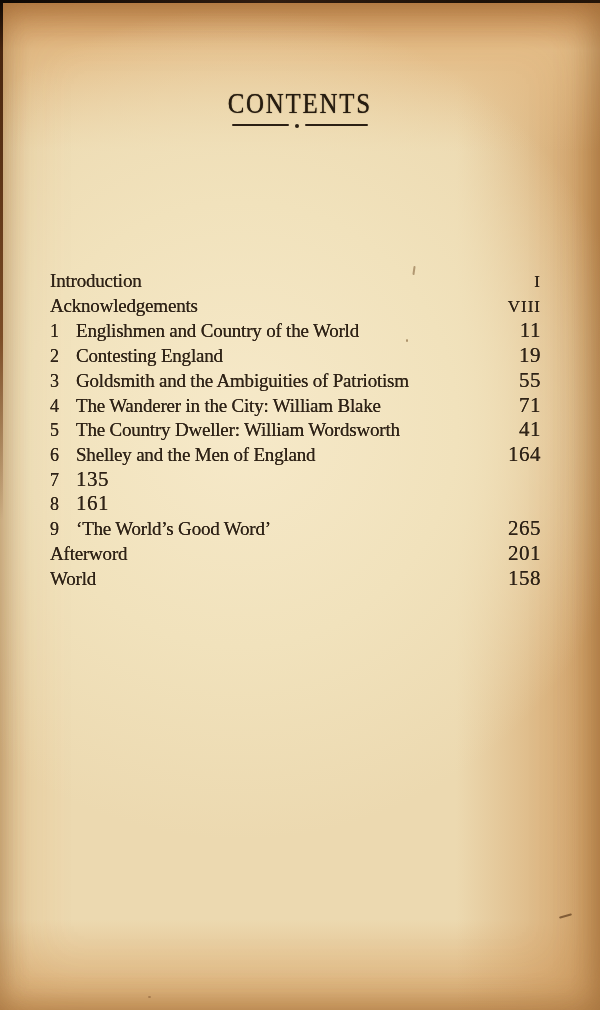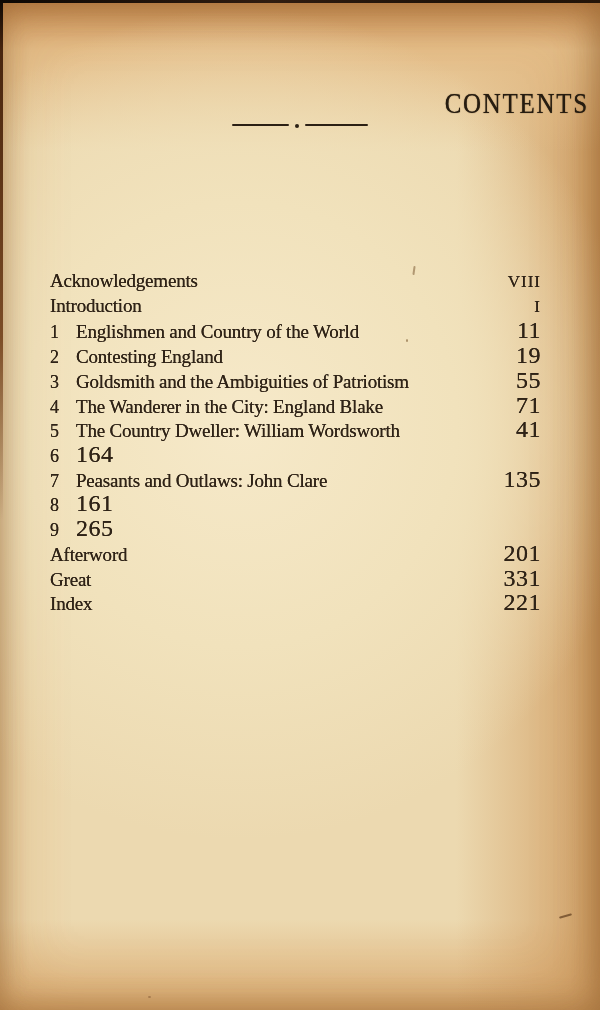--- a/index.html
+++ b/index.html
@@ -21,40 +21,40 @@
                 inset -10px 0 35px rgba(152,98,46,.30),
                 inset 0 12px 28px rgba(118,70,28,.30),
                 inset 0 -8px 24px rgba(150,100,50,.20);
   }
   .edge-top{position:absolute;top:0;left:0;right:0;height:3px;
     background:linear-gradient(to right,#0d0804,#301c10 45%,#1c1108 80%,#241509);}
   .edge-left{position:absolute;top:0;left:0;width:3px;height:520px;
     background:linear-gradient(to bottom,#0d0804 0%,#49260f 10%,#5f3517 35%,#7c4d26 65%,rgba(124,77,38,0) 100%);}
 
   
-  .masthead{position:absolute;top:88px;left:0;right:0;text-align:right;}
+  .masthead{position:absolute;top:88px;left:0;right:0;text-align:center;}
   .masthead h1{
     margin:0;display:inline-block;font-weight:normal;
     font-size:29px;line-height:1.1;letter-spacing:2px;
     color:#261c10;text-shadow:0 0 1px #322515;
     transform:scaleX(.86);transform-origin:center;
   }
   .divider{margin-top:3px;display:flex;justify-content:center;align-items:center;gap:6px;}
   .divider .line{height:2px;background:#2b2014;border-radius:1px;}
   .divider .l1{width:57px;}
   .divider .l2{width:63px;}
   .divider .dot{width:4px;height:4px;border-radius:50%;background:#2b2014;margin-top:1px;}
 
   
   .toc{position:absolute;left:50px;top:269px;width:491px;text-shadow:0 0 .6px currentColor;}
   .row{display:flex;align-items:baseline;height:24.72px;white-space:nowrap;}
   .row span{line-height:24.72px;display:block;}
   .num{width:26px;font-size:18px;font-variant-numeric:oldstyle-nums;font-feature-settings:"onum";}
   .title{flex:1;font-size:19px;letter-spacing:-.2px;overflow:visible;}
-  .pg{font-size:24px;letter-spacing:.5px;text-align:right;font-variant-numeric:oldstyle-nums;font-feature-settings:"onum";}
+  .pg{font-size:21px;letter-spacing:.5px;text-align:right;font-variant-numeric:oldstyle-nums;font-feature-settings:"onum";}
   .pg.roman{font-size:17px;text-transform:uppercase;letter-spacing:1px;}
 
   
   .speck{position:absolute;pointer-events:none;}
   .speck-1{left:559px;top:915px;width:13px;height:2px;background:#6d4a28;border-radius:2px;transform:rotate(-16deg);opacity:.8;}
   .speck-2{left:406px;top:339px;width:2px;height:3px;background:#8a6a42;border-radius:50%;opacity:.7;}
   .speck-4{left:413px;top:266px;width:1.5px;height:9px;background:#7e5c36;border-radius:1px;transform:rotate(8deg);opacity:.55;}
   .speck-5{left:148px;top:996px;width:3px;height:2px;background:#8a6038;border-radius:50%;opacity:.6;}
 </style>
 </head>
@@ -69,27 +69,27 @@
   <div class="divider">
     <span class="line l1"></span>
     <span class="dot"></span>
     <span class="line l2"></span>
   </div>
 </div>
 
 <div class="toc">
 
   <div class="row">
-    <span class="title">Acknowledgements</span>
-    <span class="pg roman">viii</span>
+    <span class="title">Introduction</span>
+    <span class="pg roman">i</span>
   </div>
 
   <div class="row">
-    <span class="title">Introduction</span>
-    <span class="pg roman">i</span>
+    <span class="title">Acknowledgements</span>
+    <span class="pg roman">viii</span>
   </div>
 
   <div class="row">
     <span class="num">1</span>
     <span class="title">Englishmen and Country of the World</span>
     <span class="pg">11</span>
   </div>
 
   <div class="row">
     <span class="num">2</span>
@@ -98,64 +98,61 @@
   </div>
 
   <div class="row">
     <span class="num">3</span>
     <span class="title">Goldsmith and the Ambiguities of Patriotism</span>
     <span class="pg">55</span>
   </div>
 
   <div class="row">
     <span class="num">4</span>
-    <span class="title">The Wanderer in the City: England Blake</span>
+    <span class="title">The Wanderer in the City: William Blake</span>
     <span class="pg">71</span>
   </div>
 
   <div class="row">
     <span class="num">5</span>
     <span class="title">The Country Dweller: William Wordsworth</span>
     <span class="pg">41</span>
   </div>
 
   <div class="row">
     <span class="num">6</span>
+    <span class="title">Shelley and the Men of England</span>
     <span class="pg">164</span>
   </div>
 
   <div class="row">
     <span class="num">7</span>
-    <span class="title">Peasants and Outlaws: John Clare</span>
     <span class="pg">135</span>
   </div>
 
   <div class="row">
     <span class="num">8</span>
     <span class="pg">161</span>
   </div>
 
   <div class="row">
     <span class="num">9</span>
+    <span class="title">‘The World’s Good Word’</span>
     <span class="pg">265</span>
   </div>
 
   <div class="row">
     <span class="title">Afterword</span>
     <span class="pg">201</span>
   </div>
 
   <div class="row">
-    <span class="title">Great</span>
-    <span class="pg">331</span>
+    <span class="title">World</span>
+    <span class="pg">158</span>
   </div>
 
-  <div class="row">
-    <span class="title">Index</span>
-    <span class="pg">221</span>
-  </div>
 
 </div>
 
 <div class="speck speck-1"></div>
 <div class="speck speck-2"></div>
 <div class="speck speck-4"></div>
 <div class="speck speck-5"></div>
 
 </body></html>

